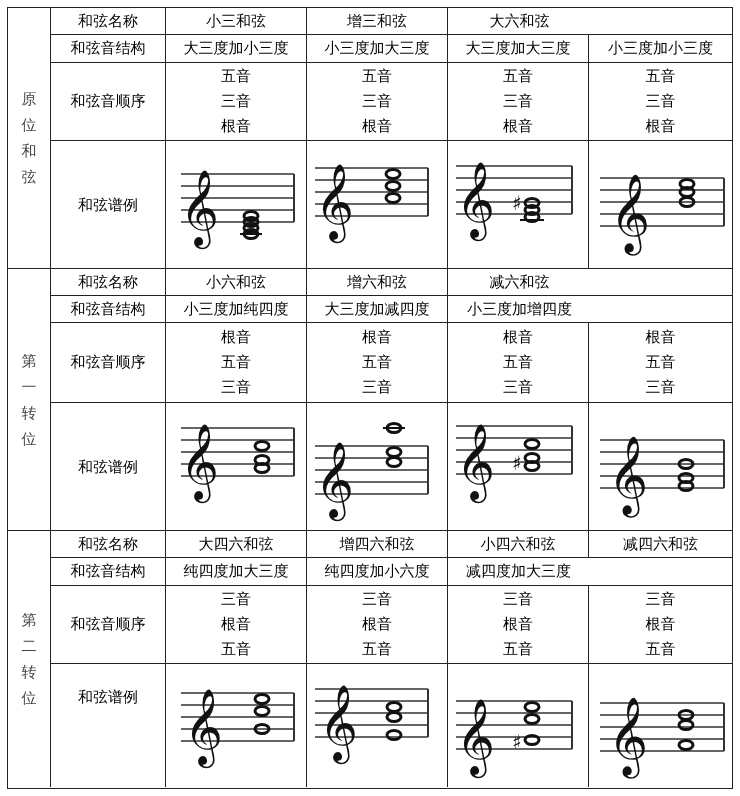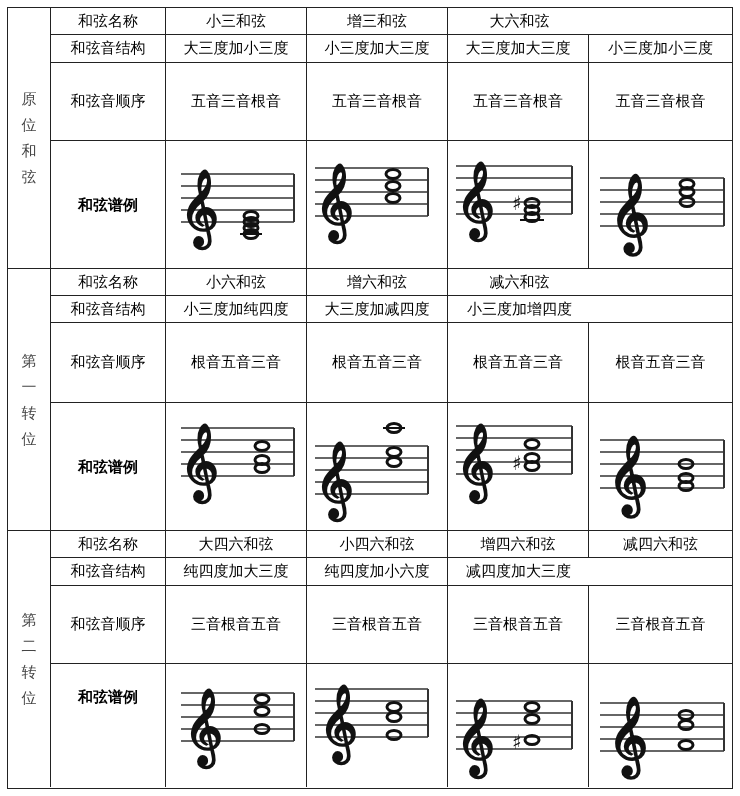--- a/index.html
+++ b/index.html
@@ -8,29 +8,29 @@
   .tbl { position: absolute; left: 7px; top: 7px; width: 726px; height: 782px;
          border: 1.5px solid #222; box-sizing: border-box; }
   .section { position: absolute; left: 0; width: 100%; box-sizing: border-box; }
   .sec-label { position: absolute; left: 0; top: 0; width: 43px; height: 100%;
                border-right: 1.2px solid #222; box-sizing: border-box;
                display: flex; align-items: center; justify-content: center; }
   .sec-label .vtext { display: flex; flex-direction: column; align-items: center;
                       font-size: 15px; line-height: 26px; color: #444; }
   .row { position: absolute; left: 43px; right: 0; display: flex; box-sizing: border-box;
          border-bottom: 1.2px solid #222; }
-  .row.last { border-bottom: none; font-weight: bold; }
+  .row.last { border-bottom: none; }
   .cell { box-sizing: border-box; border-right: 1.2px solid #222; display: flex;
           align-items: center; justify-content: center; font-size: 15px; color: #000000;
           text-align: right; }
   .cell:last-child { border-right: none; }
   .c-head { width: 115px; }
   .c-chord { width: 141px; }
   .c-chord.wide { width: 143px; }
-  .order { display: flex; flex-direction: row; line-height: 25px; }
+  .order { display: flex; flex-direction: column; line-height: 25px; }
   .sec-divider { border-bottom: 1.5px solid #222; }
   svg.staff { display: block; }
 </style>
 </head>
 <body>
 
 <div class="tbl">
 
   <div class="section sec-divider" style="top:0; height:261px;">
     <div class="sec-label">
@@ -304,22 +304,22 @@
       <div class="vtext">
         <span>第</span>
         <span>二</span>
         <span>转</span>
         <span>位</span>
       </div>
     </div>
     <div class="row" style="top:0; height:27px;">
       <div class="cell c-head">和弦名称</div>
       <div class="cell c-chord">大四六和弦</div>
+      <div class="cell c-chord">增四六和弦</div>
       <div class="cell c-chord">小四六和弦</div>
-      <div class="cell c-chord">增四六和弦</div>
       <div class="cell c-chord wide">减四六和弦</div>
     </div>
     <div class="row" style="top:27px; height:28px;">
       <div class="cell c-head">和弦音结构</div>
       <div class="cell c-chord">纯四度加大三度</div>
       <div class="cell c-chord">纯四度加小六度</div>
       <div class="cell c-chord">减四度加大三度</div>
     </div>
     <div class="row" style="top:55px; height:78px;">
       <div class="cell c-head">和弦音顺序</div>

